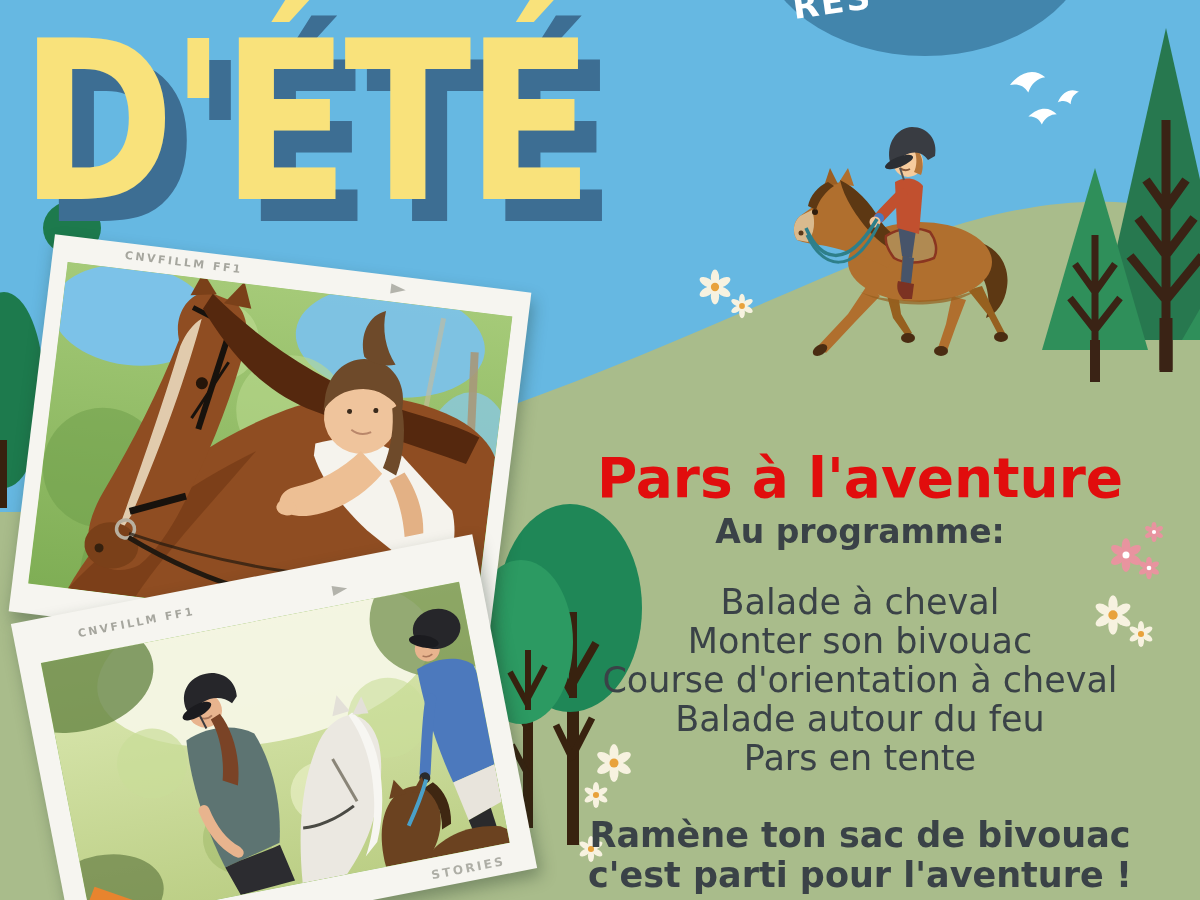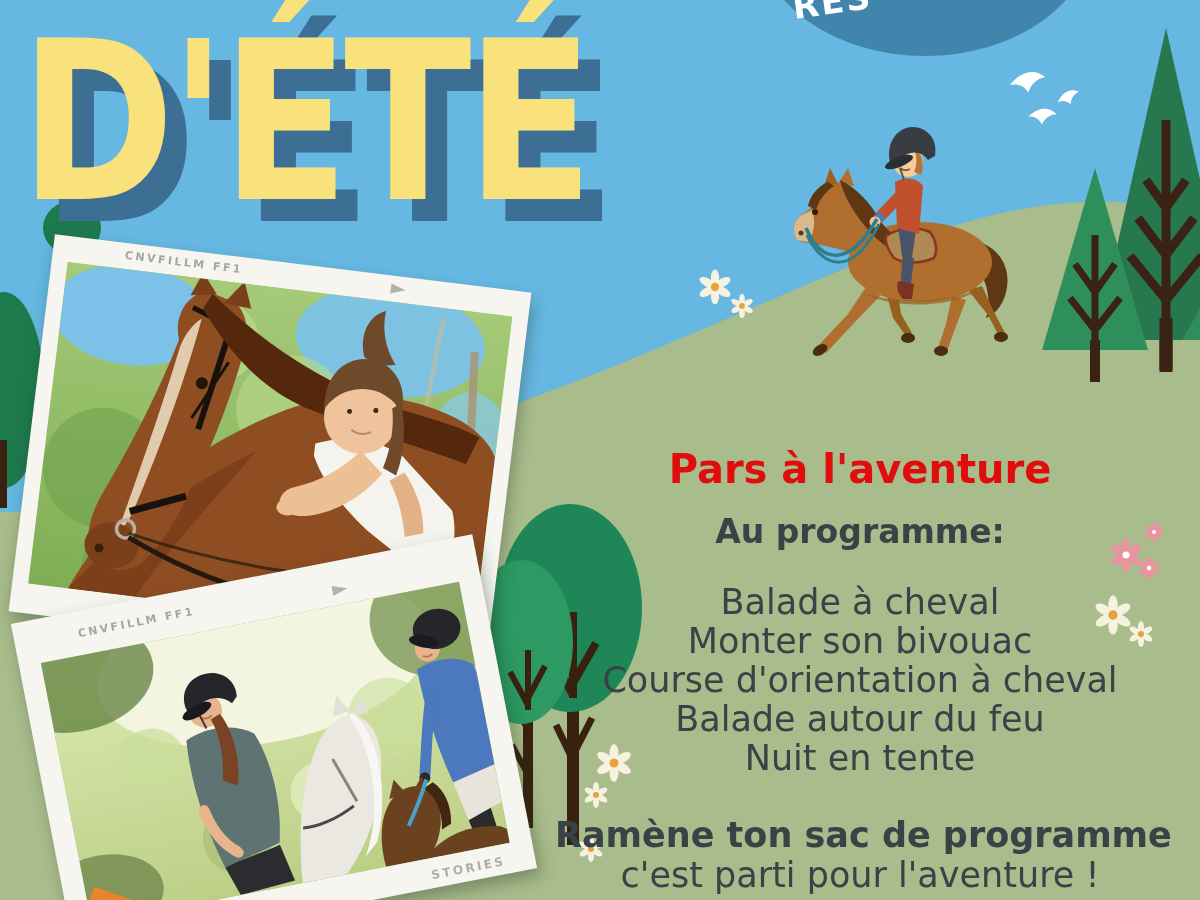--- a/index.html
+++ b/index.html
@@ -37,29 +37,29 @@
   .ptri{position:absolute;width:0;height:0;border-left:15px solid #b3b3ab;
         border-top:5px solid transparent;border-bottom:5px solid transparent;}
   .p1 .ptri{left:340px;top:8px;}
   .p2 .ptri{left:322px;top:24px;}
   .pstories{position:absolute;right:30px;bottom:6px;font-size:12px;font-weight:bold;
             letter-spacing:2.5px;color:#aeaea6;}
   
   .copy{position:absolute;left:555px;top:0;width:610px;height:900px;z-index:5;
         text-align:center;color:#3a4247;}
   .headline{position:absolute;left:0;top:446px;width:100%;
-            font-size:40px;font-weight:bold;color:#e10d0d;white-space:nowrap;}
+            font-size:55px;font-weight:bold;color:#e10d0d;white-space:nowrap;}
   .prog-head{position:absolute;left:0;top:512px;width:100%;
              font-size:33px;font-weight:bold;}
   .prog-items{position:absolute;left:0;top:583px;width:100%;}
   .pitem{font-size:35px;line-height:39px;white-space:nowrap;}
   .foot1{position:absolute;left:0;top:815px;width:100%;
          font-size:35px;font-weight:bold;white-space:nowrap;}
   .foot2{position:absolute;left:0;top:855px;width:100%;
-         font-size:35px;font-weight:normal;white-space:nowrap;}
+         font-size:35px;font-weight:bold;white-space:nowrap;}
 </style>
 </head>
 <body>
 
 <div class="poster">
 
   <div class="title">D'ÉTÉ</div>
 
   <div class="badge"></div>
   <div class="badge-clip">
@@ -337,19 +337,19 @@
   </div>
 
   <div class="copy">
     <div class="headline">Pars à l'aventure</div>
     <div class="prog-head">Au programme:</div>
     <div class="prog-items">
       <div class="pitem">Balade à cheval</div>
       <div class="pitem">Monter son bivouac</div>
       <div class="pitem">Course d'orientation à cheval</div>
       <div class="pitem">Balade autour du feu</div>
-      <div class="pitem">Nuit en tente</div>
+      <div class="pitem">Pars en tente</div>
     </div>
-    <div class="foot1">Ramène ton sac de programme</div>
+    <div class="foot1">Ramène ton sac de bivouac</div>
     <div class="foot2">c'est parti pour l'aventure !</div>
   </div>
 
 </div>
 
 </body></html>

